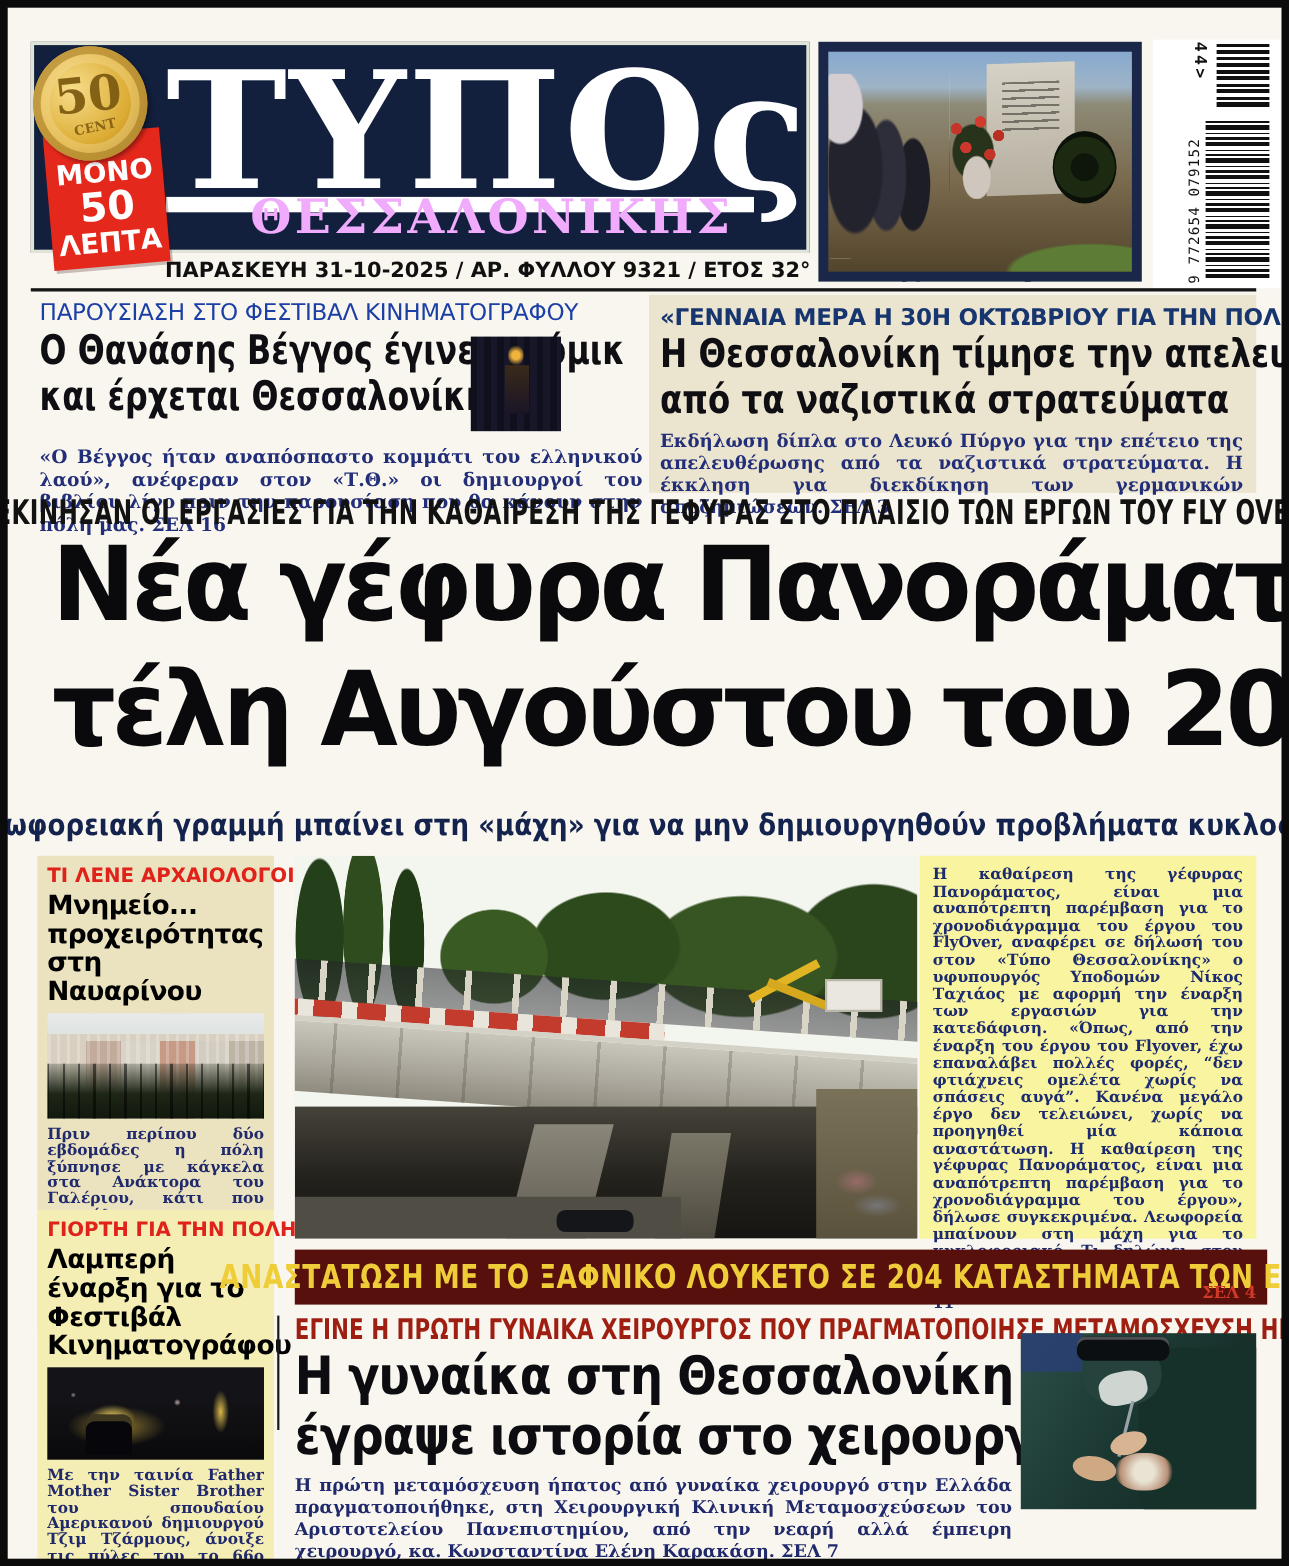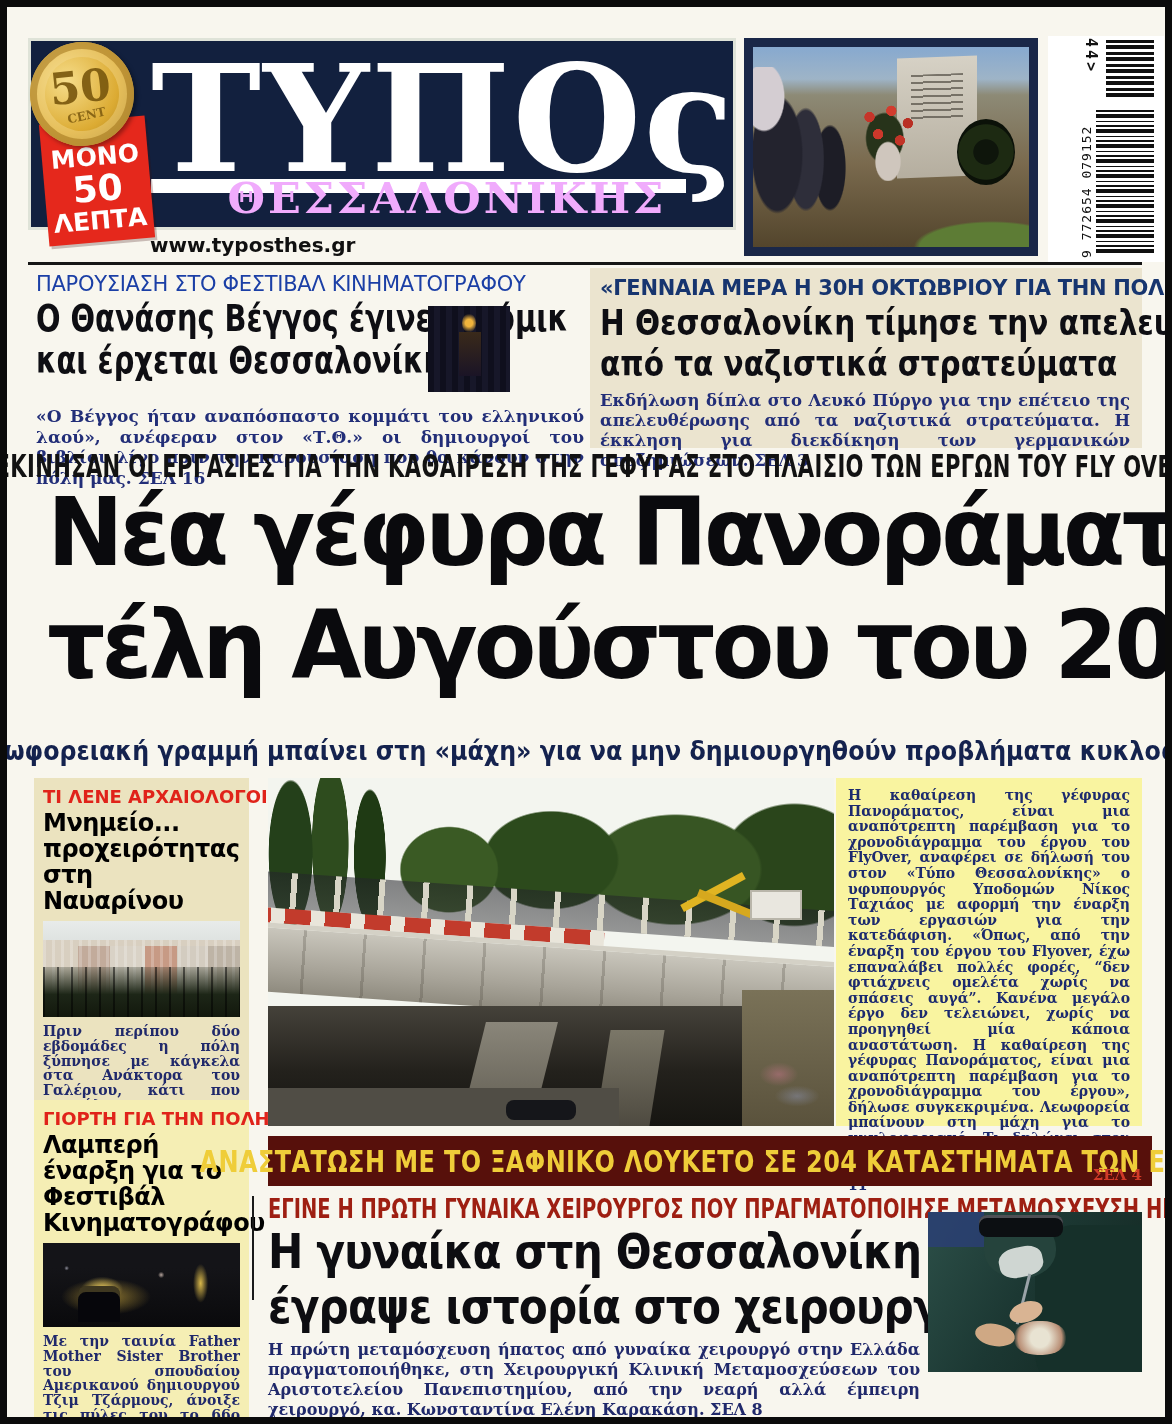--- a/index.html
+++ b/index.html
@@ -230,20 +230,21 @@
   <div class="ab coin">
     <span class="coin-val">50</span>
     <span class="coin-unit">CENT</span>
   </div>
   <div class="ab price-badge">
     <span class="pb1">ΜΟΝΟ</span>
     <span class="pb2">50</span>
     <span class="pb3">ΛΕΠΤΑ</span>
   </div>
   <div class="ab dateline">
+    <span>ΠΑΡΑΣΚΕΥΗ 31-10-2025 / ΑΡ. ΦΥΛΛΟΥ 9321 / ΕΤΟΣ 32°</span>
     <span class="site">www.typosthes.gr</span>
   </div>
 
   <div class="ab mem">
     <div class="mem-ph">
       <div class="people"></div>
       <div class="monument"></div>
       <div class="flowers"></div>
       <div class="wreath"></div>
       <div class="grass"></div>
@@ -346,16 +347,16 @@
     <div class="s-machine"></div>
     <div class="s-body"></div>
     <div class="s-head"></div>
     <div class="s-loupe"></div>
     <div class="s-mask"></div>
     <div class="s-tool"></div>
     <div class="s-field"></div>
     <div class="s-hand1"></div>
     <div class="s-hand2"></div>
   </div>
-  <div class="ab bb">Η πρώτη μεταμόσχευση ήπατος από γυναίκα χειρουργό στην Ελλάδα πραγματοποιήθηκε, στη Χειρουργική Κλινική Μεταμοσχεύσεων του Αριστοτελείου Πανεπιστημίου, από την νεαρή αλλά έμπειρη χειρουργό, κα. Κωνσταντίνα Ελένη Καρακάση. ΣΕΛ 8</div>
+  <div class="ab bb">Η πρώτη μεταμόσχευση ήπατος από γυναίκα χειρουργό στην Ελλάδα πραγματοποιήθηκε, στη Χειρουργική Κλινική Μεταμοσχεύσεων του Αριστοτελείου Πανεπιστημίου, από την νεαρή αλλά έμπειρη χειρουργό, κα. Κωνσταντίνα Ελένη Καρακάση. ΣΕΛ 7</div>
 
   <div class="frame"></div>
 </div>
 
 </body></html>

